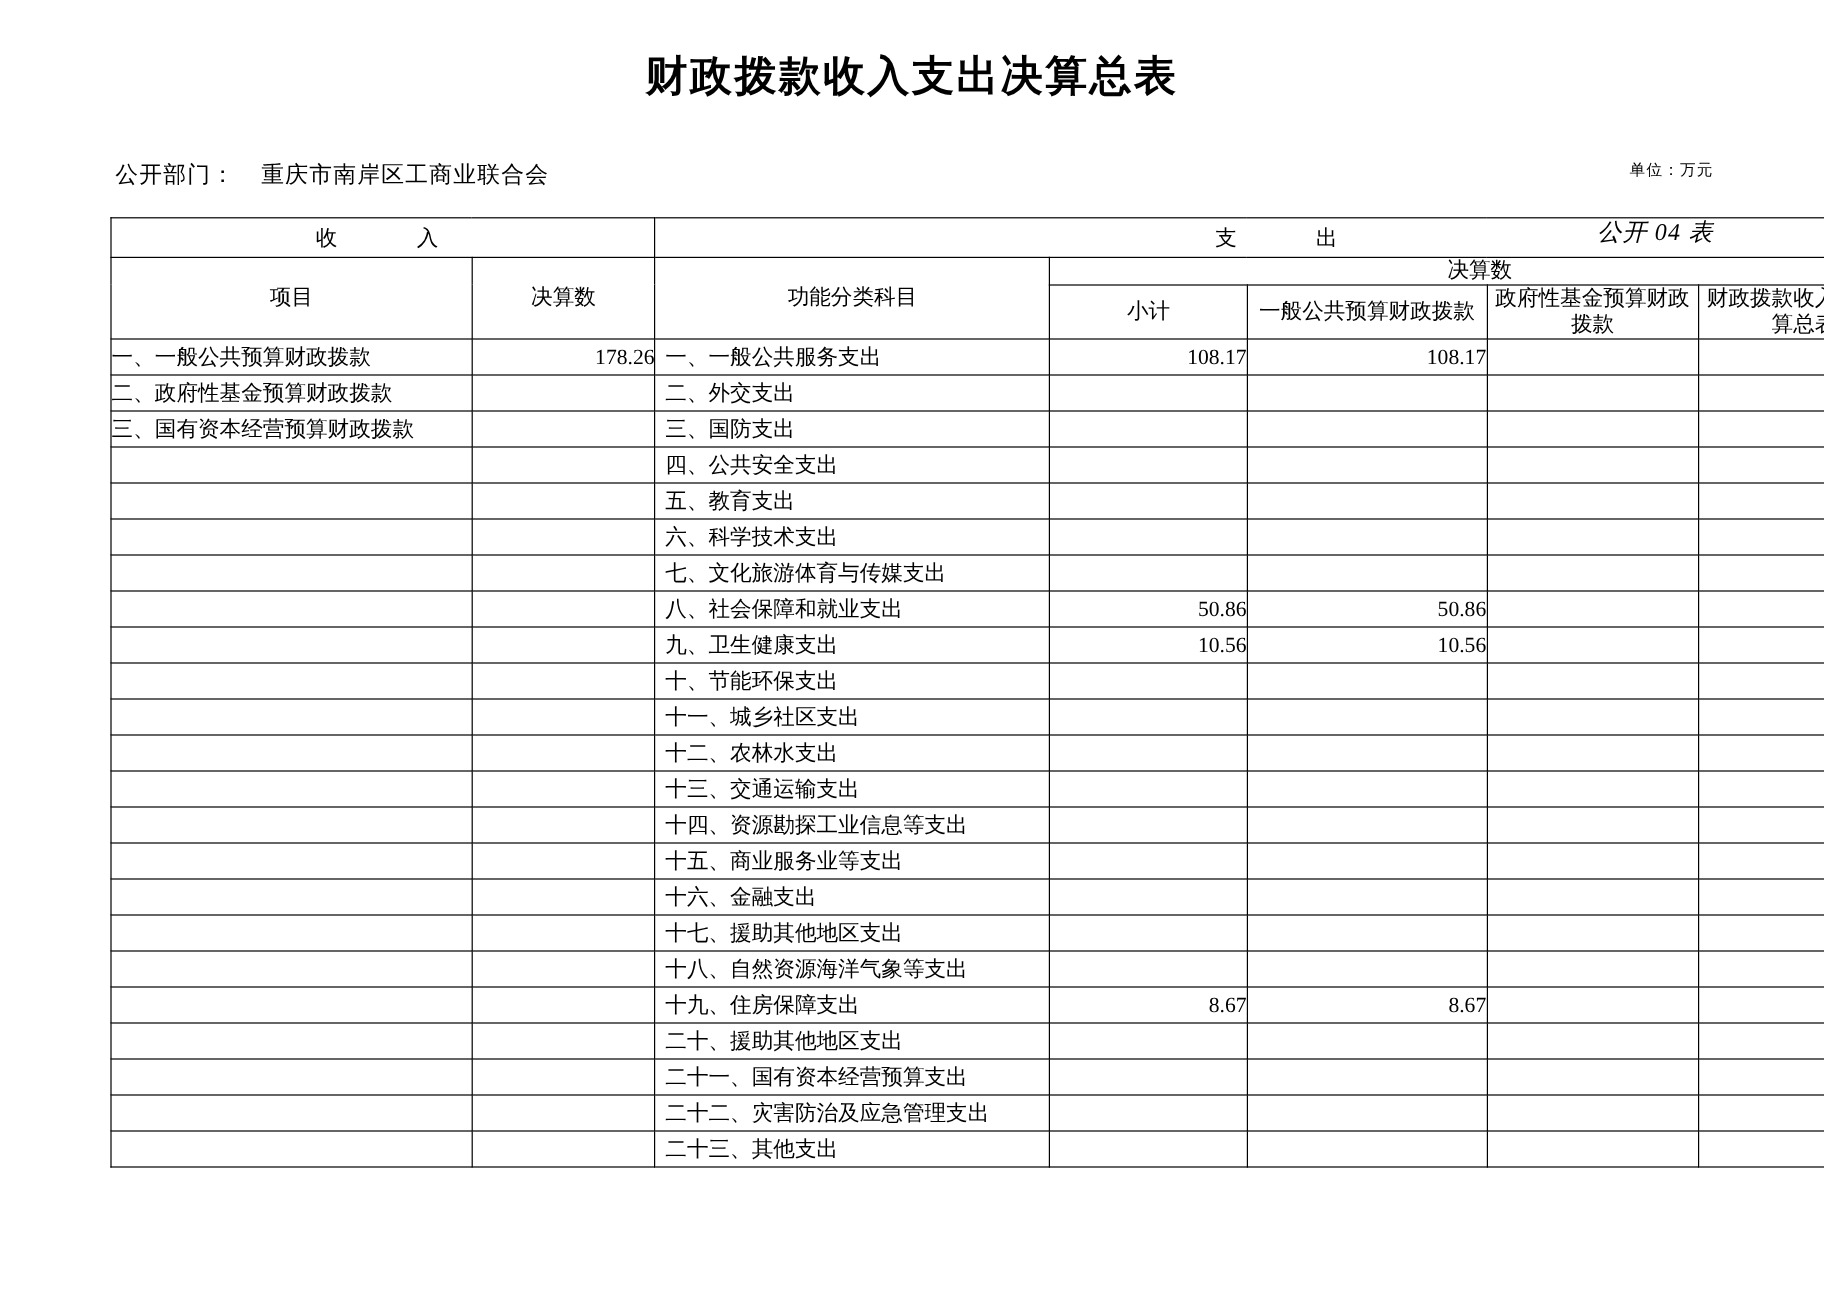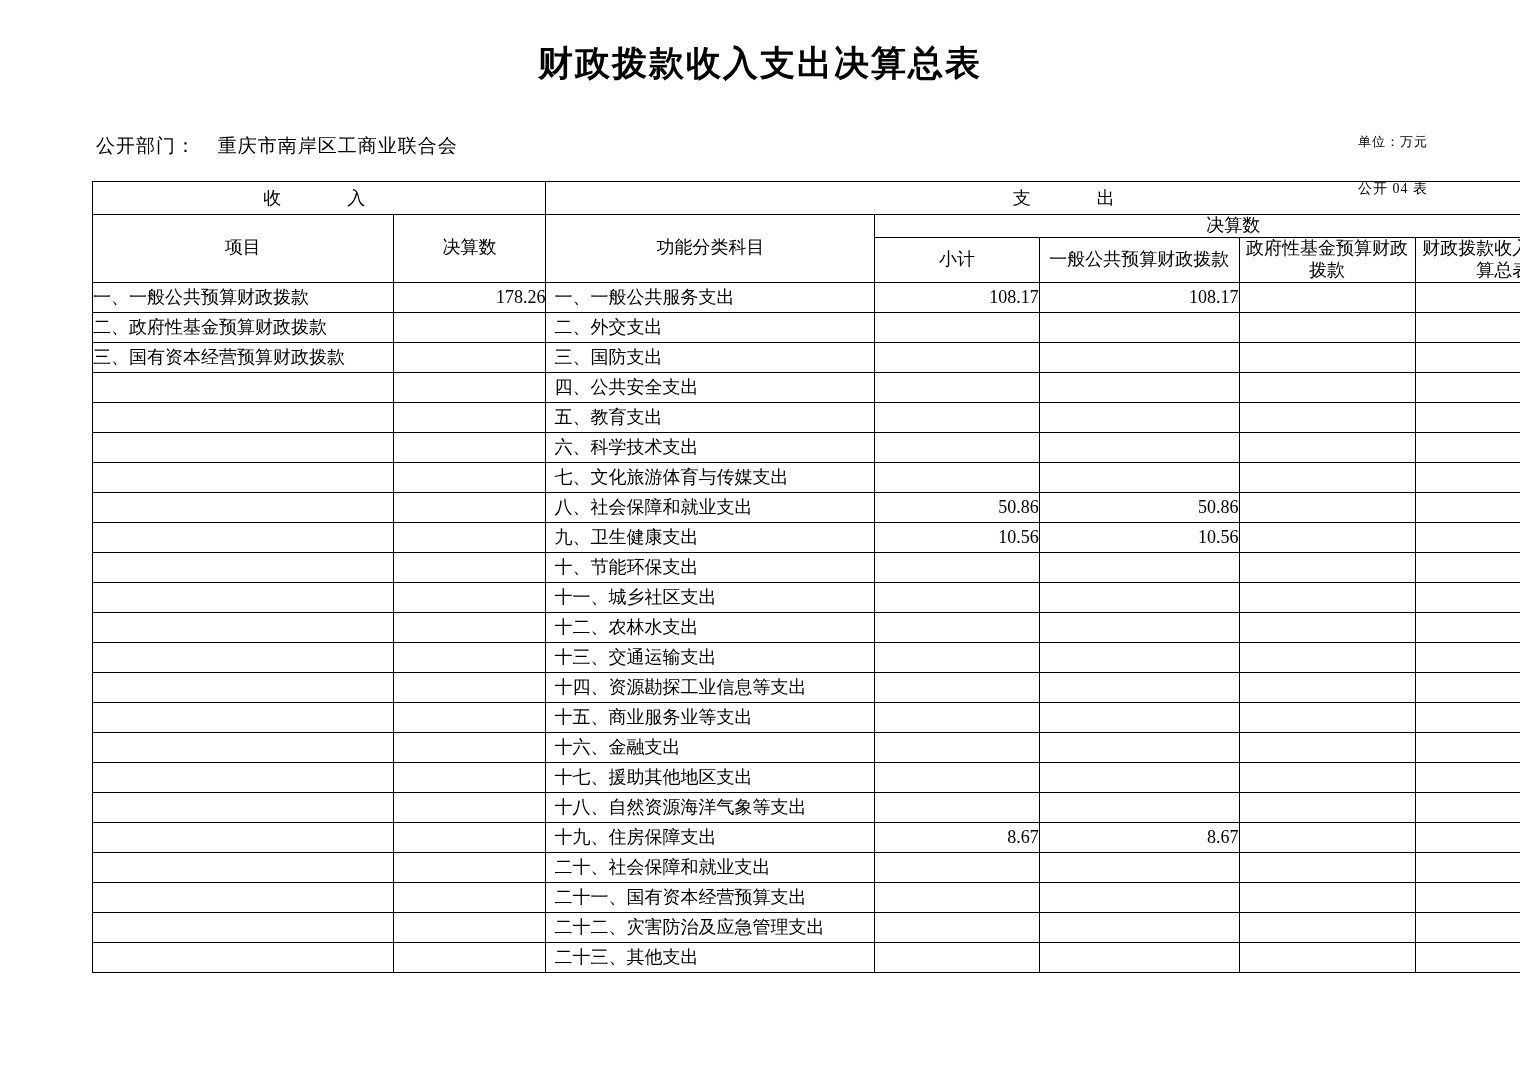--- a/index.html
+++ b/index.html
@@ -27,22 +27,23 @@
     font-size: 35px;
     font-weight: bold;
     letter-spacing: 2px;
     margin-top: 40px;
     font-family: "DejaVu Serif", "Liberation Serif", serif;
   }
   .meta-right-1 {
     position: absolute;
     right: 92px;
     top: 140px;
-    font-size: 14px;
+    font-size: 20px;
     letter-spacing: 1px;
+    font-style: italic;
   }
   .meta-row {
     position: relative;
     margin-top: 46px;
     height: 26px;
   }
   .dept-line {
     position: absolute;
     left: 4px;
     top: 0;
@@ -315,21 +316,21 @@
           <td class="num-cell"></td>
           <td class="txt-cell indent">十九、住房保障支出</td>
           <td class="num-cell">8.67</td>
           <td class="num-cell">8.67</td>
           <td class="num-cell"></td>
           <td class="num-cell"></td>
         </tr>
         <tr class="row-h">
           <td class="txt-cell"></td>
           <td class="num-cell"></td>
-          <td class="txt-cell indent">二十、社会保障和就业支出</td>
+          <td class="txt-cell indent">二十、援助其他地区支出</td>
           <td class="num-cell"></td>
           <td class="num-cell"></td>
           <td class="num-cell"></td>
           <td class="num-cell"></td>
         </tr>
         <tr class="row-h">
           <td class="txt-cell"></td>
           <td class="num-cell"></td>
           <td class="txt-cell indent">二十一、国有资本经营预算支出</td>
           <td class="num-cell"></td>

